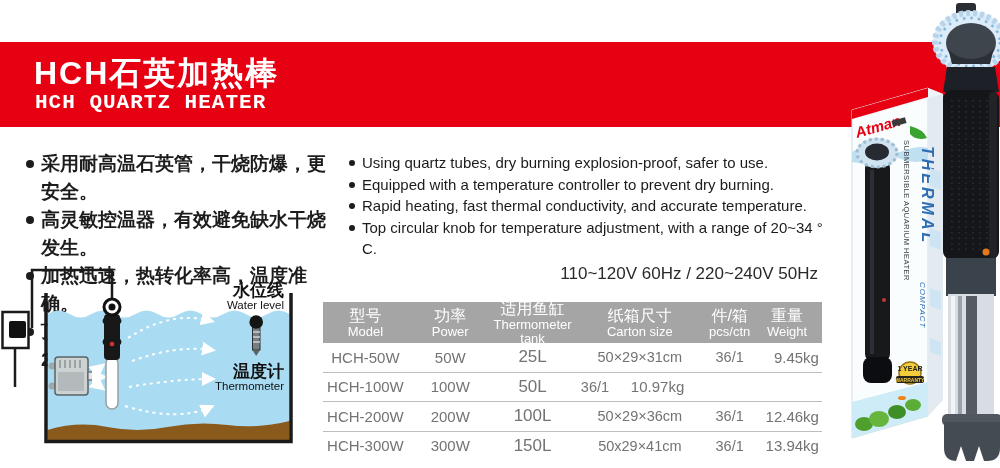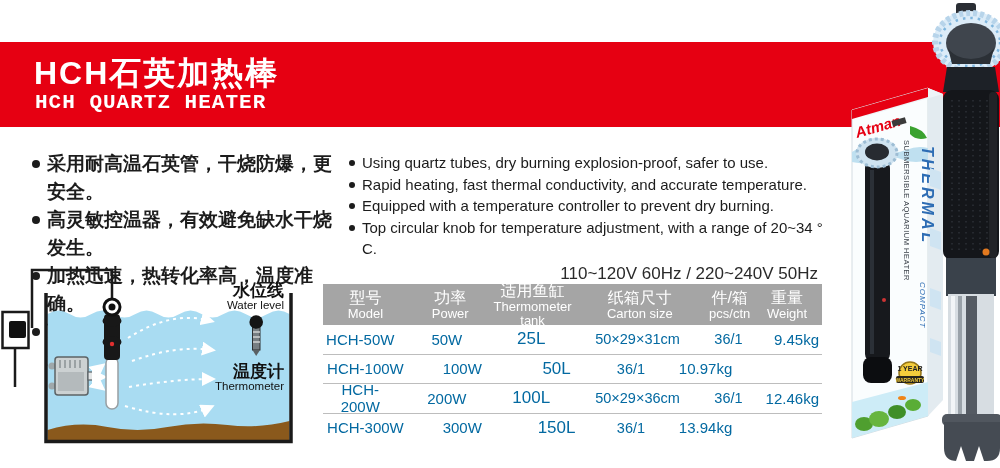--- a/index.html
+++ b/index.html
@@ -8,35 +8,35 @@
     font-family:"Liberation Sans","DejaVu Sans",sans-serif; overflow:hidden;padding-left:32px;
   }
   
   .banner { position:absolute; left:0; top:42px; width:1000px; height:85px; background:#e60012; }
   .title-zh { position:absolute; left:34px; top:52px; color:#fff; font-size:32px; font-weight:bold; letter-spacing:2px; }
   .title-en { position:absolute; left:35px; top:91px; color:#fff; font-size:21px; font-weight:bold; letter-spacing:1px;font-family:Liberation Mono, monospace; }
   
   .features { position:absolute; margin:0; padding:0; list-style:none; }
   .features li { position:relative; color:#1c1c1c; }
   .features li::before { content:""; position:absolute; border-radius:50%; background:#1c1c1c; }
-  .features-zh { left:32px; top:150px; width:315px; }
+  .features-zh { left:26px; top:150px; width:315px; }
   .features-zh li { font-size:19px; line-height:28px; padding-left:15px; font-weight:bold; }
   .features-zh li::before { width:8px; height:8px; left:0; top:10px; }
   .features-en { left:349px; top:152px; width:480px; }
   .features-en li { font-size:15px; line-height:21.5px; padding-left:13px; }
   .features-en li::before { width:6px; height:6px; left:0; top:8px; }
   
   .voltage { position:absolute; left:323px; top:264px; width:495px; text-align:right; font-size:17px; color:#2a2a2a; }
   
-  .spec-table { position:absolute; left:323px; top:284px; width:499px; }
+  .spec-table { position:absolute; left:323px; top:302px; width:499px; }
   .spec-header { display:flex; align-items:center; background:#a5a5a5; height:41px; }
   .spec-header .col { text-align:center; color:#fff; }
   .h-zh { font-size:16px; line-height:19px; }
   .h-en { font-size:13px; line-height:14px; }
-  .spec-row { display:flex; align-items:center; height:28.5px; border-bottom:1px solid #bdbdbd; color:#0369a1;gap:12px; }
+  .spec-row { display:flex; align-items:center; height:28.5px; border-bottom:1px solid #bdbdbd; color:#737373; }
   .spec-row:last-child { border-bottom:none; }
   .spec-row .cell { text-align:center; font-size:15px; }
   .c0 { width:17%; } .c1 { width:17%; } .c2 { width:16%; font-size:17px !important; }
   .c3 { width:27%; font-size:14.5px !important; } .c4 { width:9%; font-size:14.5px !important; }
   .c5 { width:14%; text-align:right !important; padding-right:3px; box-sizing:border-box; }
   
   .diagram { position:absolute; left:0; top:260px; }
   .product { position:absolute; left:840px; top:0; }
   svg text { font-family:"Liberation Sans","DejaVu Sans",sans-serif; }
 </style>
@@ -50,22 +50,22 @@
   <div class="title-en">HCH QUARTZ HEATER</div>
 
   <ul class="features features-zh" id="features-zh">
       <li>采用耐高温石英管，干烧防爆，更安全。</li>
       <li>高灵敏控温器，有效避免缺水干烧发生。</li>
       <li>加热迅速，热转化率高，温度准确。</li>
       <li>顶部环形旋钮调温，范围20~34°C。</li>
     </ul>
   <ul class="features features-en" id="features-en">
       <li>Using quartz tubes, dry burning explosion-proof, safer to use.</li>
+      <li>Equipped with a temperature controller to prevent dry burning.</li>
       <li>Rapid heating, fast thermal conductivity, and accurate temperature.</li>
-      <li>Equipped with a temperature controller to prevent dry burning.</li>
       <li>Top circular knob for temperature adjustment, with a range of 20~34 ° C.</li>
     </ul>
 
   <div class="voltage">110~120V 60Hz / 220~240V 50Hz</div>
 
   <div class="spec-table">
     <div class="spec-header" id="spec-header" style="background: rgb(165, 165, 165);">
         <div class="col" style="width: 17%;">
           <div class="h-zh">型号</div>
           <div class="h-en">Model</div>
@@ -112,20 +112,21 @@
           <div class="cell c1">200W</div>
           <div class="cell c2">100L</div>
           <div class="cell c3">50×29×36cm</div>
           <div class="cell c4">36/1</div>
           <div class="cell c5">12.46kg</div>
         </div>
         <div class="spec-row">
           <div class="cell c0">HCH-300W</div>
           <div class="cell c1">300W</div>
           <div class="cell c2">150L</div>
+          <div class="cell c3">50x29×41cm</div>
           <div class="cell c4">36/1</div>
           <div class="cell c5">13.94kg</div>
         </div>
       </div>
   </div>
 
   <svg class="diagram" width="320" height="208" viewBox="0 0 320 208">
     <defs>
       <marker id="arw" markerWidth="7" markerHeight="7" refX="5" refY="3.5" orient="auto">
         <path d="M0,0 L7,3.5 L0,7 Z" fill="#ffffff"></path>

